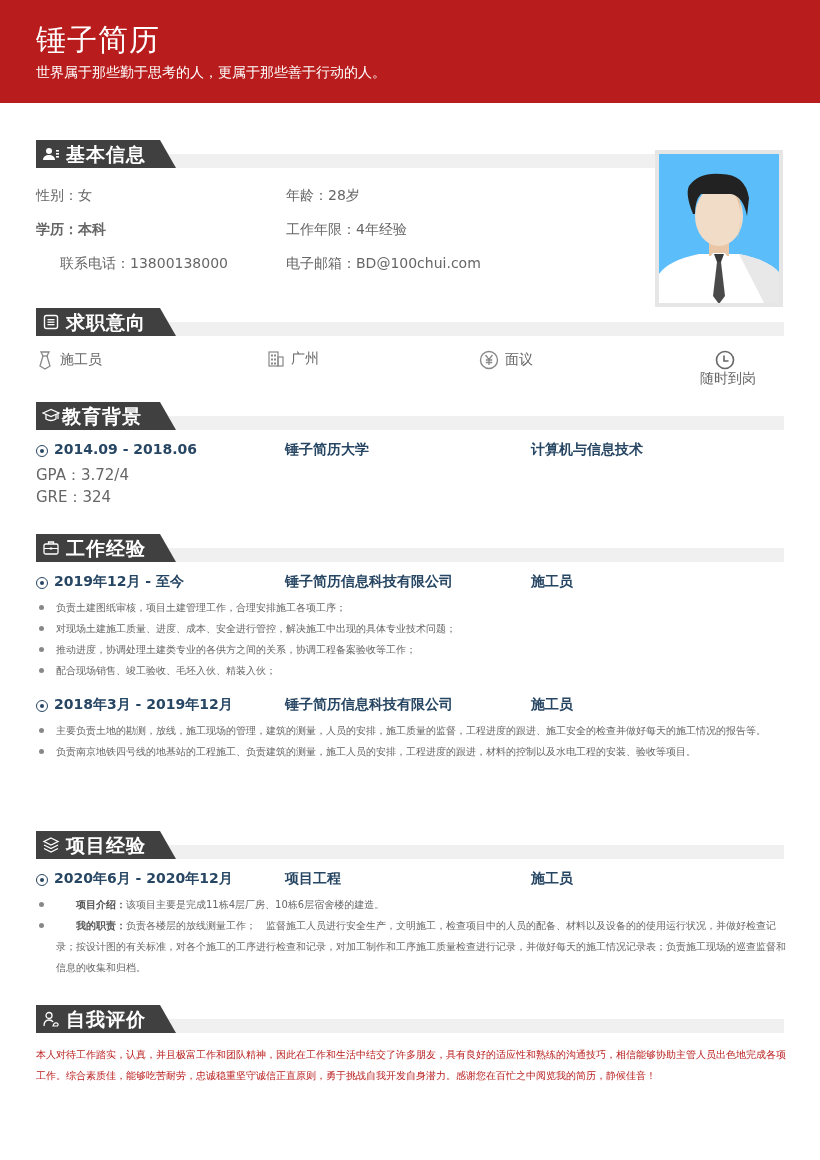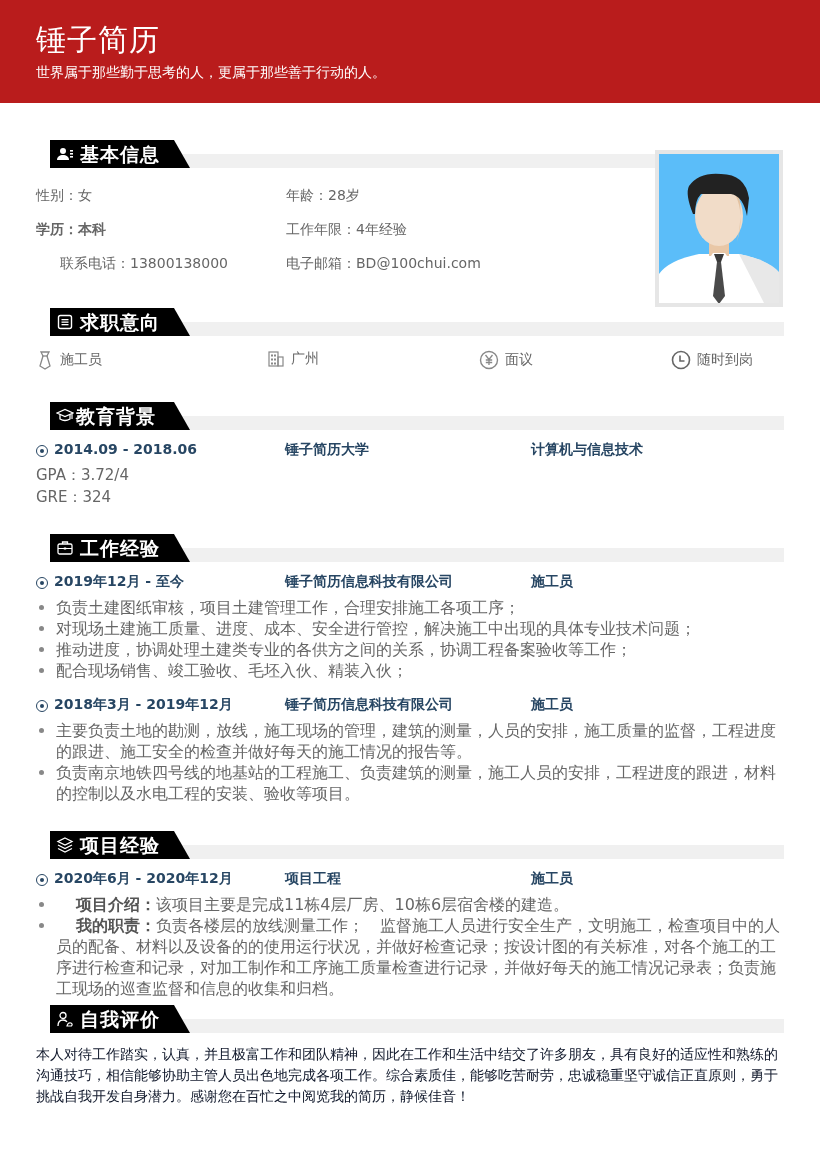--- a/index.html
+++ b/index.html
@@ -3,44 +3,44 @@
 <meta charset="utf-8">
 <style>
   * { box-sizing: border-box; margin: 0; padding: 0; }
   body { width: 820px; height: 1160px; background: #fff; font-family: "DejaVu Sans", "Liberation Sans", sans-serif; color: #666; overflow: hidden; position: relative; }
   .header { position: absolute; left: 0; top: 0; width: 820px; height: 103px; background: #b91c1c; }
   .header .title { position: absolute; left: 36px; top: 20px; font-size: 30px; color: #fff; letter-spacing: 1px; }
   .header .motto { position: absolute; left: 36px; top: 64px; font-size: 14px; color: #fff; }
 
   .sec { position: absolute; left: 36px; width: 748px; height: 28px; }
   .sec .bar { position: absolute; left: 120px; right: 0; top: 14px; height: 14px; background: #f0f0f0; }
-  .sec .tab { position: absolute; left: 14px; top: 0; height: 28px; width: 140px; background: #000000; clip-path: polygon(0 0, 124px 0, 140px 28px, 0 28px); }
+  .sec .tab { position: absolute; left: 0; top: 0; height: 28px; width: 140px; background: #404040; clip-path: polygon(0 0, 124px 0, 140px 28px, 0 28px); }
   .sec .tab .ico { position: absolute; left: 6px; top: 5px; width: 18px; height: 18px; }
   .sec .tab .lbl { position: absolute; left: 30px; top: 2px; font-size: 19px; font-weight: bold; color: #fff; letter-spacing: 1px; }
 
   .info { position: absolute; font-size: 14px; color: #666; }
   .photo { position: absolute; left: 655px; top: 150px; width: 128px; height: 157px; background: #e6e6e6; padding: 4px; }
   .photo .inner { width: 120px; height: 149px; background: #5bbdf9; position: relative; overflow: hidden; }
 
   .intent { position: absolute; top: 350px; font-size: 14px; color: #666; display: flex; align-items: center; }
   .intent svg { margin-right: 6px; }
 
   .row-head { position: absolute; left: 36px; font-size: 14px; font-weight: bold; color: #274663; height: 20px; }
   .row-head .dot { position: absolute; left: 0; top: 4px; width: 12px; height: 12px; border: 1.5px solid #274663; border-radius: 50%; }
   .row-head .dot::after { content: ""; position: absolute; left: 2.5px; top: 2.5px; width: 4px; height: 4px; border-radius: 50%; background: #274663; }
   .row-head .c1 { position: absolute; left: 18px; top: 0; white-space: nowrap; }
   .row-head .c2 { position: absolute; left: 249px; top: 0; white-space: nowrap; }
   .row-head .c3 { position: absolute; left: 495px; top: 0; white-space: nowrap; }
 
   .plain { position: absolute; left: 36px; font-size: 15px; color: #666; line-height: 21px; }
-  ul.bul { position: absolute; left: 36px; width: 750px; list-style: none; font-size: 16px; color: #666; line-height: 21px; }
+  ul.bul { position: absolute; left: 36px; width: 750px; list-style: none; font-size: 10px; color: #666; line-height: 21px; }
   ul.bul li { position: relative; padding-left: 20px; }
   ul.bul li::before { content: ""; position: absolute; left: 3px; top: 8px; width: 5px; height: 5px; border-radius: 50%; background: #888; }
   ul.bul b { color: #555; margin-left: 20px; }
-  .para { position: absolute; left: 36px; width: 750px; font-size: 14px; color: #0f172a; line-height: 21px; }
+  .para { position: absolute; left: 36px; width: 750px; font-size: 10px; color: #b91c1c; line-height: 21px; }
 </style>
 </head>
 <body>
 
 <div class="header">
   <div class="title">锤子简历</div>
   <div class="motto">世界属于那些勤于思考的人，更属于那些善于行动的人。</div>
 </div>
 
 <div class="sec" style="top:140px;">
@@ -112,21 +112,21 @@
     </svg>
   <span>广州</span>
 </div>
 <div class="intent" style="left:479px;">
   <svg width="20" height="20" viewBox="0 0 20 20">
       <circle cx="10" cy="10" r="8.5" fill="none" stroke="#888" stroke-width="1.4"></circle>
       <path d="M6.5 5 L10 9.5 L13.5 5 M10 9.5 L10 15 M6.8 10 L13.2 10 M6.8 12.5 L13.2 12.5" fill="none" stroke="#888" stroke-width="1.3"></path>
     </svg>
   <span>面议</span>
 </div>
-<div class="intent" style="left:671px;">
+<div class="intent" style="left:700px;flex-direction:column;">
   <svg width="20" height="20" viewBox="0 0 20 20">
       <circle cx="10" cy="10" r="8.5" fill="none" stroke="#666" stroke-width="1.6"></circle>
       <path d="M9 5.5 L9 11 L13.5 11" fill="none" stroke="#666" stroke-width="1.6"></path>
     </svg>
   <span>随时到岗</span>
 </div>
 
 <div class="sec" style="top:402px;">
   <div class="bar"></div>
   <div class="tab">

